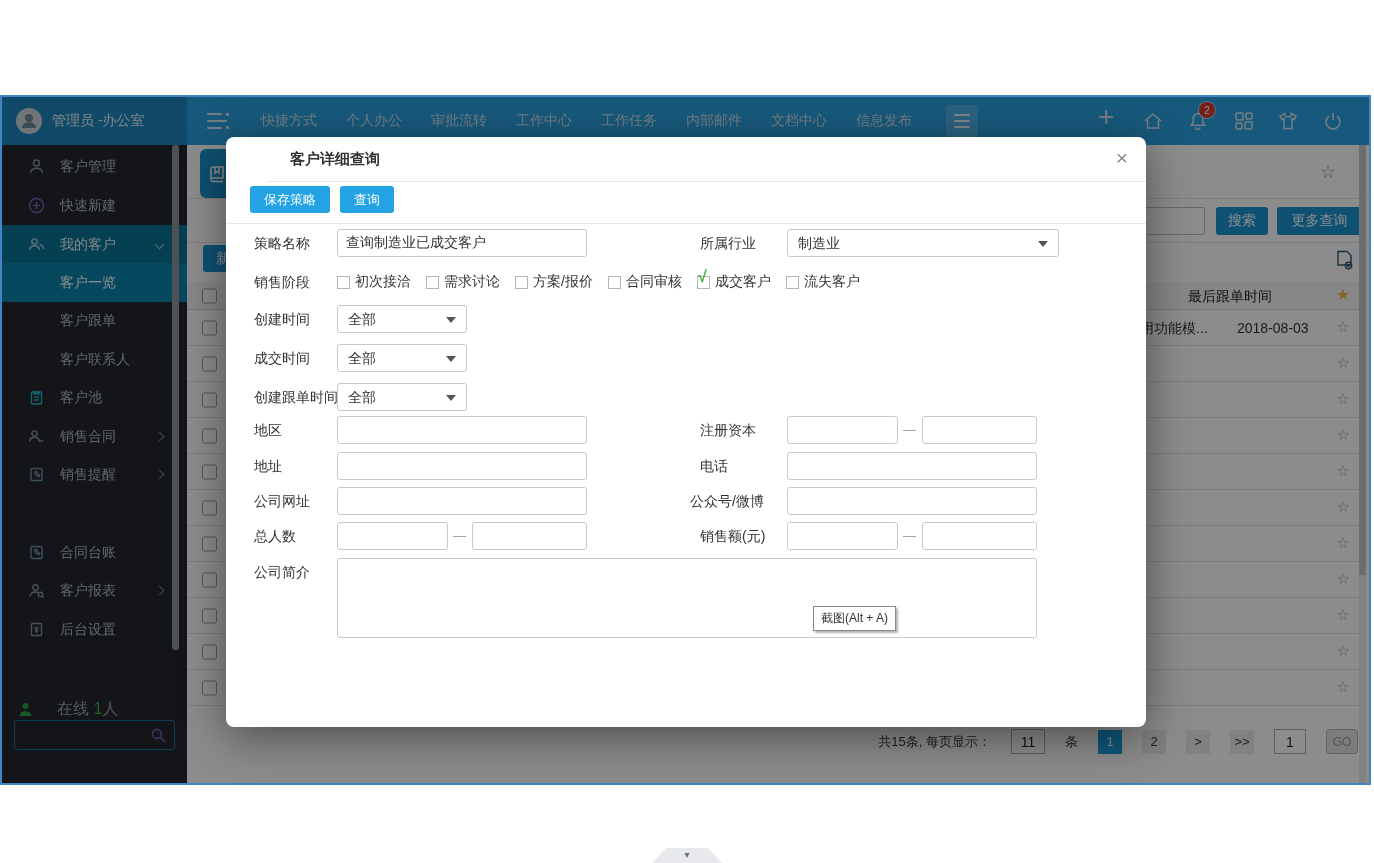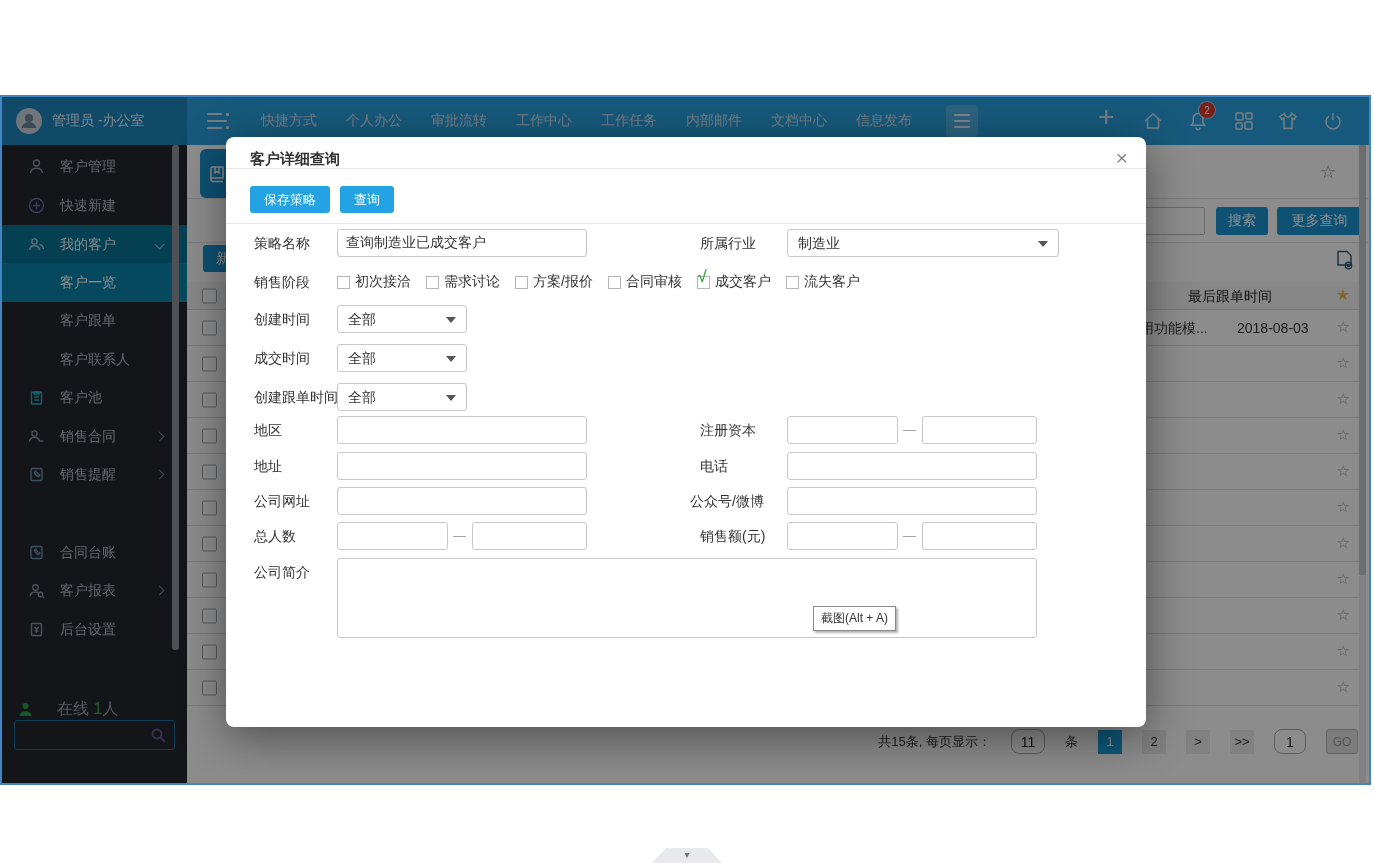--- a/index.html
+++ b/index.html
@@ -56,30 +56,30 @@
   .thead .hlabel { position:absolute; right:90px; top:0; line-height:28px; font-size:14px; font-weight:normal; color:#222; }
   .thead .gstar { position:absolute; right:12px; top:3px; font-size:16px; color:#edbc4a; }
   .trow { height:36px; border-bottom:1px solid #e0e0e0; position:relative; font-size:14px; color:#333; }
   .cb { position:absolute; left:15px; top:50%; transform:translateY(-50%); width:15px; height:15px; border:1px solid #9aa0a6; border-radius:2px; background:#fff; }
   .rstar { position:absolute; right:12px; top:8px; font-size:15px; color:#9aa3ad; }
   .c-text { position:absolute; left:953px; top:0; line-height:36px; }
   .c-date { position:absolute; left:1050px; top:0; line-height:36px; }
   .content-scroll { position:absolute; right:3px; top:0; bottom:0; width:7px; background:#ececee; }
   .content-scroll i { position:absolute; top:0; left:0; right:0; height:430px; background:#c3c6ca; display:block; }
   .pagination { position:absolute; right:11px; top:584px; display:flex; align-items:center; gap:20px; font-size:13px; color:#3a3a3a; }
-  .pagination input { height:25px; border:1px solid #a6adb3; border-radius:8px; text-align:center; font-size:14px; color:#222; font-family:inherit; background:#fff; }
+  .pagination input { height:25px; border:1px solid #a6adb3; border-radius:0; text-align:center; font-size:14px; color:#222; font-family:inherit; background:#fff; }
   .inp-per { width:34px; } .inp-go { width:32px; }
   .pg { min-width:24px; height:24px; display:flex; align-items:center; justify-content:center; background:#ececec; color:#333; font-size:13px; cursor:pointer; }
   .pg.active { background:#1aa0dc; color:#fff; }
   .go-btn { width:32px; height:25px; background:#e2e2e2; border:1px solid #b5b5b5; border-radius:3px; color:#9a9a9a; font-size:12px; font-family:inherit; }
 
   
   .overlay { position:absolute; inset:0; background:rgba(0,0,0,0.45); z-index:5; }
   .modal { position:absolute; left:224px; top:40px; width:920px; height:590px; background:#fff; border-radius:8px; box-shadow:0 10px 45px rgba(0,0,0,.45); z-index:10; }
-  .m-head { height:32px; border-bottom:1px solid #e8e8e8; position:relative; }
+  .m-head { height:45px; border-bottom:1px solid #e8e8e8; position:relative;margin-left:40px; }
   .m-title { position:absolute; left:24px; top:0; line-height:43px; font-size:15px; font-weight:bold; color:#333; }
   .m-close { position:absolute; right:18px; top:8px; font-size:21px; color:#888; cursor:pointer; line-height:26px; }
   .m-btnrow { position:absolute; left:24px; top:49px; display:flex; gap:10px; }
   .btn-blue { height:27px; background:#23a3e3; color:#fff; border:none; border-radius:3px; font-size:13px; padding:0 14px; cursor:pointer; font-family:inherit; }
   .m-div2 { position:absolute; left:0; right:0; top:86px; border-top:1px solid #e8e8e8; }
   .flabel { position:absolute; font-size:14px; color:#333; line-height:28px; white-space:nowrap; }
   .finput { position:absolute; height:28px; border:1px solid #c9c9c9; border-radius:3px; font-size:14px; padding:0 8px; color:#333; font-family:inherit; background:#fff; }
   .fselect { position:absolute; height:28px; border:1px solid #c9c9c9; border-radius:3px; background:#fff; cursor:pointer; }
   .fselect .txt { position:absolute; left:10px; top:0; line-height:26px; font-size:14px; color:#333; }
   .tri { position:absolute; right:10px; top:11px; width:0; height:0; border-left:5px solid transparent; border-right:5px solid transparent; border-top:6px solid #555; }

